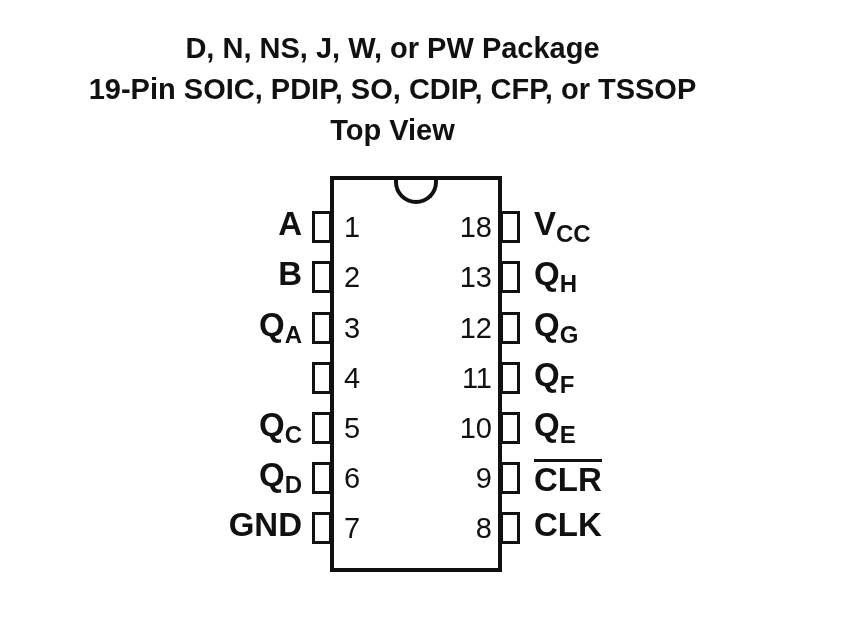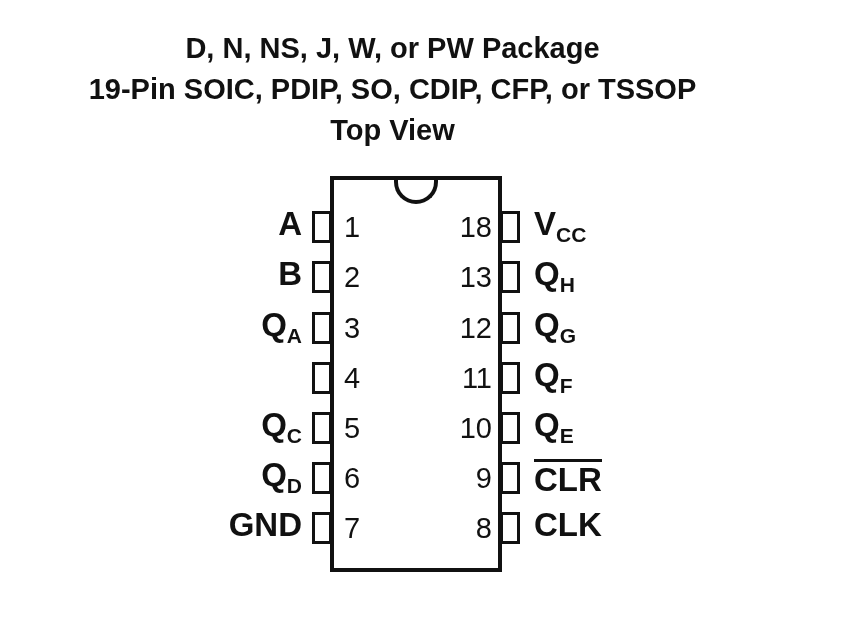--- a/index.html
+++ b/index.html
@@ -87,21 +87,21 @@
     text-align: left;
   }
   .pin-name {
     font-size: 33px;
     font-weight: 700;
     color: #111111;
     display: inline-block;
     line-height: 38px;
   }
   .pin-sub {
-    font-size: 21px;
+    font-size: 24px;
     font-weight: 700;
     position: relative;
     top: 7px;
     display: inline-block;
   }
   .overline {
     border-top: 3.5px solid #111111;
     padding-top: 1px;
     line-height: 33px;
   }

